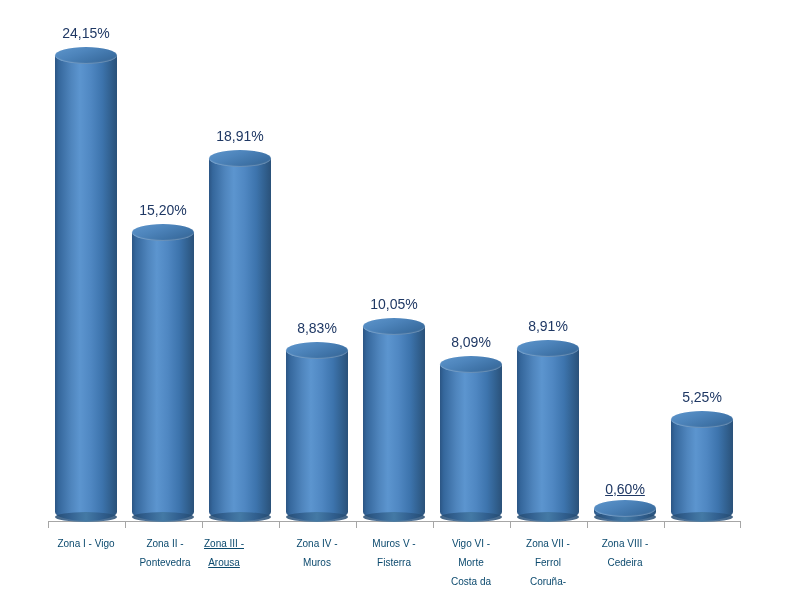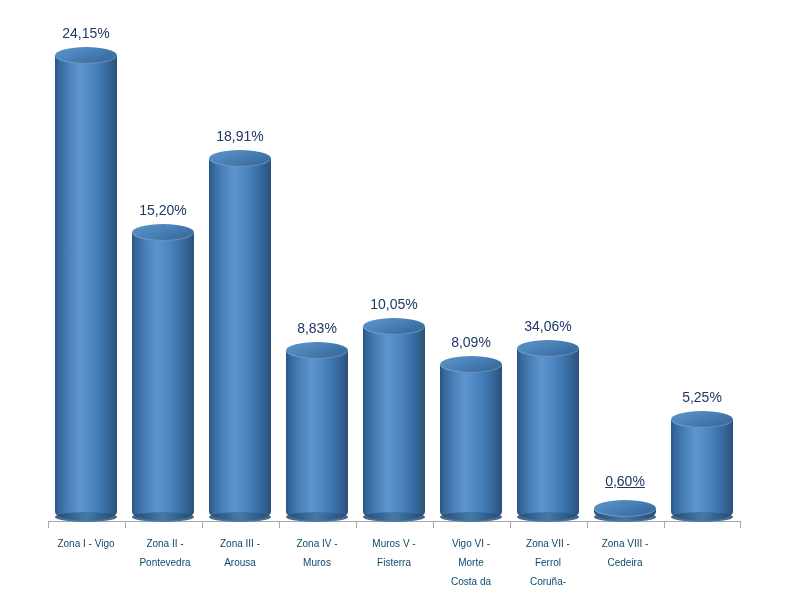--- a/index.html
+++ b/index.html
@@ -188,49 +188,49 @@
       </div>
       <div class="value-label" style="bottom:171px;">8,09%</div>
     </div>
 
     <div class="bar-group" style="left:517px;">
       <div class="cyl">
         <div class="cyl-body" style="height:172px;"></div>
         <div class="cyl-bottom-shade"></div>
         <div class="cyl-top" style="bottom:164px;"></div>
       </div>
-      <div class="value-label" style="bottom:187px;">34,06%</div>
+      <div class="value-label" style="bottom:187px;">8,91%</div>
     </div>
 
     <div class="bar-group" style="left:594px;">
       <div class="cyl">
         <div class="cyl-body" style="height:12px;"></div>
         <div class="cyl-bottom-shade"></div>
         <div class="cyl-top" style="bottom:4px;"></div>
       </div>
-      <div class="value-label" style="bottom:32px;text-decoration:underline;">0,60%</div>
+      <div class="value-label" style="bottom:24px;text-decoration:underline;">0,60%</div>
     </div>
 
     <div class="bar-group" style="left:671px;">
       <div class="cyl">
         <div class="cyl-body" style="height:101px;"></div>
         <div class="cyl-bottom-shade"></div>
         <div class="cyl-top" style="bottom:93px;"></div>
       </div>
       <div class="value-label" style="bottom:116px;">5,25%</div>
     </div>
 
     <div class="cat-label" style="left:36px;">
       <div>Zona I - Vigo</div>
     </div>
     <div class="cat-label" style="left:115px;">
       <div>Zona II -</div>
       <div>Pontevedra</div>
     </div>
-    <div class="cat-label" style="left:190px;">
+    <div class="cat-label" style="left:174px;text-decoration:underline;">
       <div>Zona III -</div>
       <div>Arousa</div>
     </div>
     <div class="cat-label" style="left:267px;">
       <div>Zona IV -</div>
       <div>Muros</div>
     </div>
     <div class="cat-label" style="left:344px;">
       <div>Muros V -</div>
       <div>Fisterra</div>

